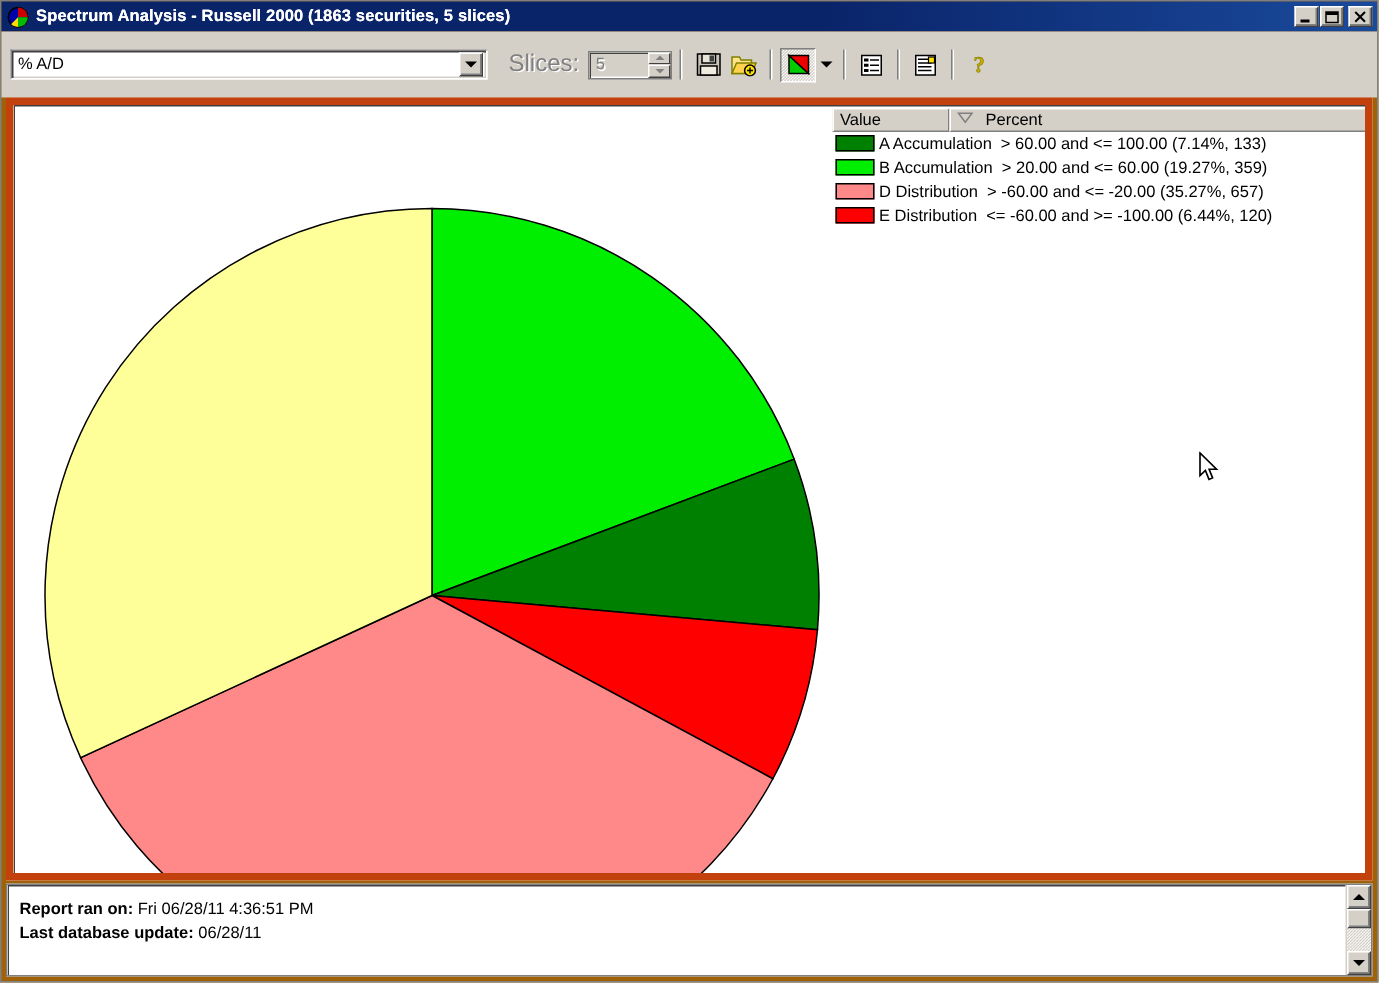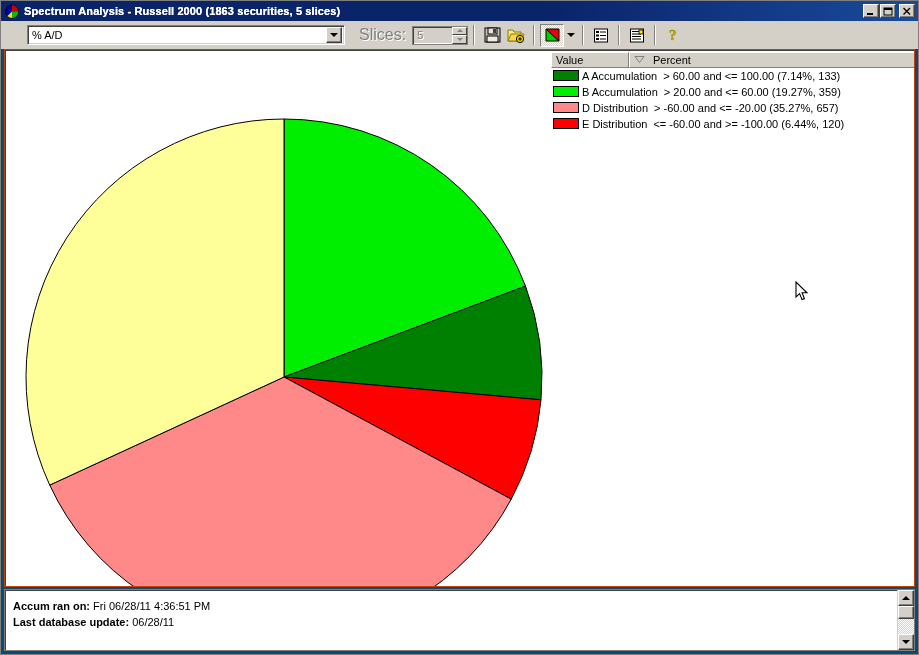--- a/index.html
+++ b/index.html
@@ -9,21 +9,21 @@
   body {
     width: 919px; height: 655px;
     font-family: "Liberation Sans", sans-serif;
     font-size: 11px;
     overflow: hidden;
     -webkit-font-smoothing: none;
   }
   .app {
     position: absolute; left: 0; top: 0;
     width: 919px; height: 655px;
-    background: #0c4a6e;
+    background: #a16207;
     border: 1px solid #808080;
     box-sizing: border-box;
     display: flex;
     flex-direction: column;
   }
 
   
   .titlebar {
     height: 20px;
     background: linear-gradient(to right, #0a246a 0%, #0a246a 60%, #1a4a9c 100%);
@@ -59,25 +59,25 @@
     box-shadow: inset -1px -1px 0 #808080;
     margin-left: 1px;
     position: relative;
     box-sizing: border-box;
   }
   .win-btn.close { margin-left: 3px; }
   .win-btn svg { position:absolute; left:2px; top:2px; }
 
   
   .toolbar {
-    height: 28px;
+    height: 44px;
     flex: none;
     display: flex;
     align-items: center;
-    padding: 0 20px;
+    padding: 0 0;
     background: #d4d0c8;
     box-sizing: border-box;
   }
   .combo {
     width: 318px; height: 20px;
     background: #ffffff;
     border: 1px solid #808080;
     border-right-color:#fff; border-bottom-color:#fff;
     box-shadow: inset 1px 1px 0 #404040, inset -1px -1px 0 #d4d0c8;
     display: flex; align-items: center;
@@ -172,21 +172,21 @@
   .tb-drop {
     width: 13px; height: 23px;
     display:flex; align-items:center; justify-content:center;
   }
 
   
   .client {
     flex: 1;
     margin: 0 3px 0 3px;
     background: #ffffff;
-    border: 1px solid #c2410c;
+    border: 5px solid #c2410c;
     box-shadow: inset 1px 1px 0 #404040;
     position: relative;
     box-sizing: border-box;
     overflow: hidden;
   }
   .pie-wrap { position:absolute; left:0; top:0; }
 
   
   .legend {
     position: absolute;
@@ -477,21 +477,21 @@
       <svg width="14" height="21" viewBox="0 0 14 21">
         <path d="M1 1 L1 16 L4.6 12.6 L7 18.6 L9.4 17.6 L7.1 11.8 L12 11.8 Z" fill="#ffffff" stroke="#000000" stroke-width="1.1" stroke-linejoin="miter"></path>
       </svg>
     </div>
 
   </div>
 
   <div class="status">
     <div class="status-body">
       <div>
-        <b>Accum ran on:</b>
+        <b>Report ran on:</b>
         <span>Fri 06/28/11 4:36:51 PM</span>
       </div>
       <div>
         <b>Last database update:</b>
         <span>06/28/11</span>
       </div>
     </div>
     <div class="vscroll">
       <div class="sb-btn">
           <span class="ar-up"></span>

